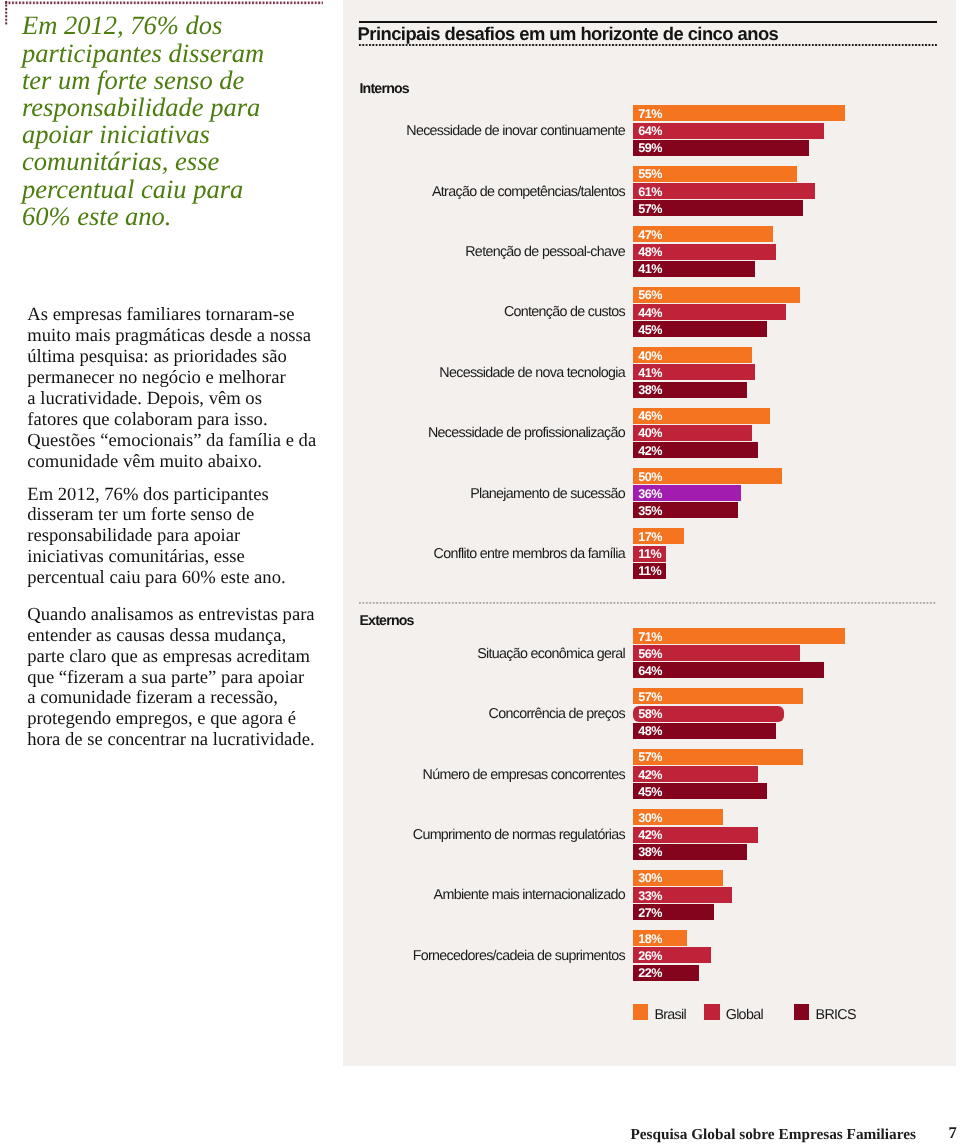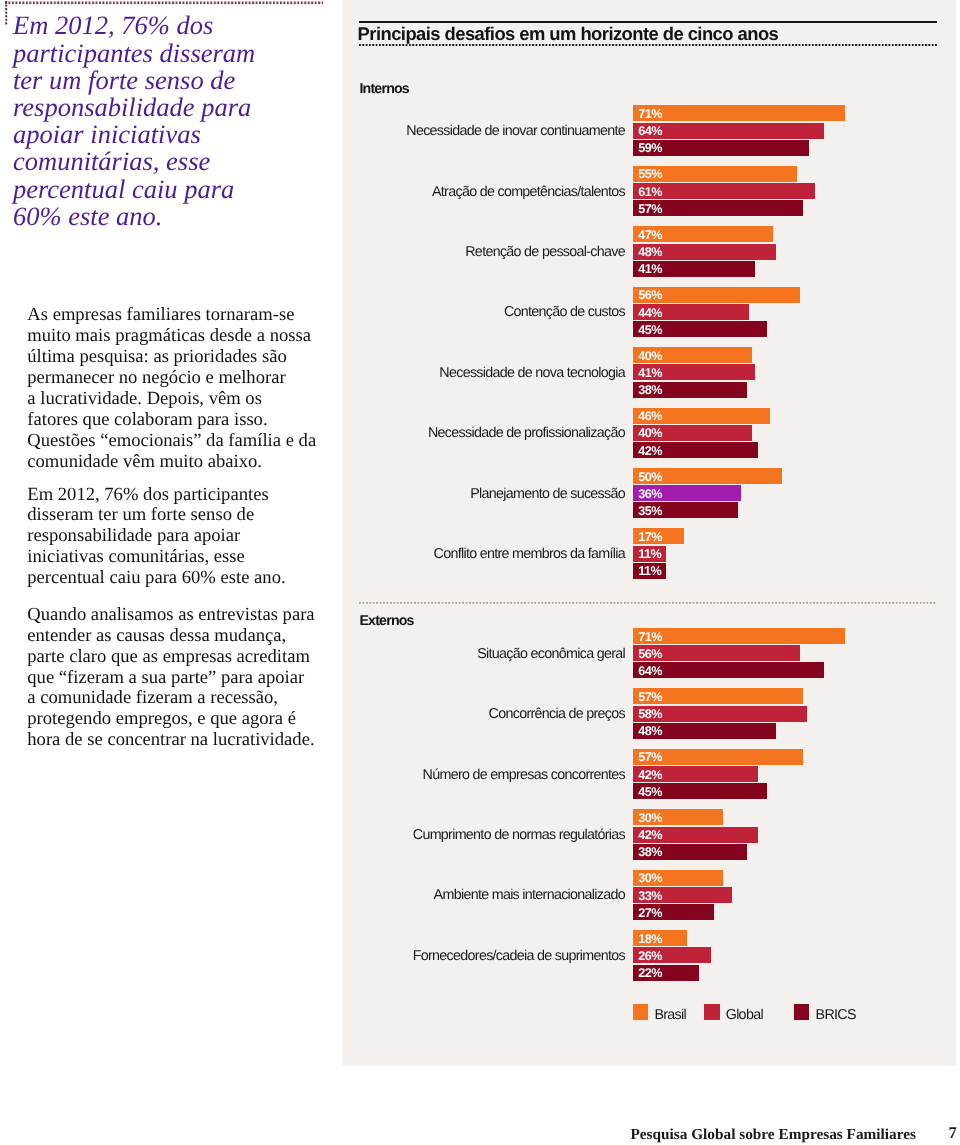--- a/index.html
+++ b/index.html
@@ -7,22 +7,22 @@
   body{width:960px;height:1145px;background:#ffffff;
        font-family:"Liberation Sans",sans-serif;overflow:hidden;position:relative;
        -webkit-font-smoothing:antialiased;text-rendering:geometricPrecision;}
   .page{position:absolute;left:0;top:0;width:960px;height:1145px;}
 
   
   .leftcol{position:absolute;left:0;top:0;width:343px;height:1145px;background:#fff;}
   .topdash{position:absolute;left:5px;top:1px;width:318px;height:4px;}
   .leftdash{position:absolute;left:5px;top:1px;width:4px;height:24px;}
   .dotsvg{display:block;width:100%;height:100%;}
-  .quote{position:absolute;left:13px;top:12.3px;width:300px;
-         color:#4c1d95;font-family:"Liberation Serif",serif;font-style:italic;
+  .quote{position:absolute;left:22px;top:12.3px;width:300px;
+         color:#4d7c0f;font-family:"Liberation Serif",serif;font-style:italic;
          font-size:26.5px;line-height:27.22px;white-space:nowrap;}
   .para{position:absolute;left:27.3px;width:300px;
         font-family:"Liberation Serif",serif;font-size:18.62px;line-height:20.92px;
         color:#131313;white-space:nowrap;}
   #p1{top:305.4px;}
   #p2{top:484.5px;}
   #p3{top:604.8px;}
 
   
   .panel{position:absolute;left:342.6px;top:0;width:613px;height:1066px;background:#F4F0ED;}
@@ -173,21 +173,21 @@
         </div>
         <div class="bar b2" style="width: 122.467px; background: rgb(132, 3, 29);">
           <span class="val">41%</span>
         </div>
       </div>
       <div class="cat" style="top: 286.69px;">
         <div class="cat-label">Contenção de custos</div>
         <div class="bar b0" style="width: 167.272px; background: rgb(244, 116, 31);">
           <span class="val">56%</span>
         </div>
-        <div class="bar b1" style="width: 116px; background: rgb(191, 35, 57);">
+        <div class="bar b1" style="width: 153px; background: rgb(191, 35, 57);">
           <span class="val">44%</span>
         </div>
         <div class="bar b2" style="width: 134.415px; background: rgb(132, 3, 29);">
           <span class="val">45%</span>
         </div>
       </div>
       <div class="cat" style="top: 347.12px;">
         <div class="cat-label">Necessidade de nova tecnologia</div>
         <div class="bar b0" style="width: 119.48px; background: rgb(244, 116, 31);">
           <span class="val">40%</span>
@@ -256,21 +256,21 @@
         </div>
         <div class="bar b2" style="width: 191.168px; background: rgb(132, 3, 29);">
           <span class="val">64%</span>
         </div>
       </div>
       <div class="cat" style="top: 688.43px;">
         <div class="cat-label">Concorrência de preços</div>
         <div class="bar b0" style="width: 170.259px; background: rgb(244, 116, 31);">
           <span class="val">57%</span>
         </div>
-        <div class="bar b1" style="width: 174px; background: rgb(191, 35, 57);">
+        <div class="bar b1" style="width: 151px; background: rgb(191, 35, 57); border-radius: 6px;">
           <span class="val">58%</span>
         </div>
         <div class="bar b2" style="width: 143.376px; background: rgb(132, 3, 29);">
           <span class="val">48%</span>
         </div>
       </div>
       <div class="cat" style="top: 748.86px;">
         <div class="cat-label">Número de empresas concorrentes</div>
         <div class="bar b0" style="width: 170.259px; background: rgb(244, 116, 31);">
           <span class="val">57%</span>

